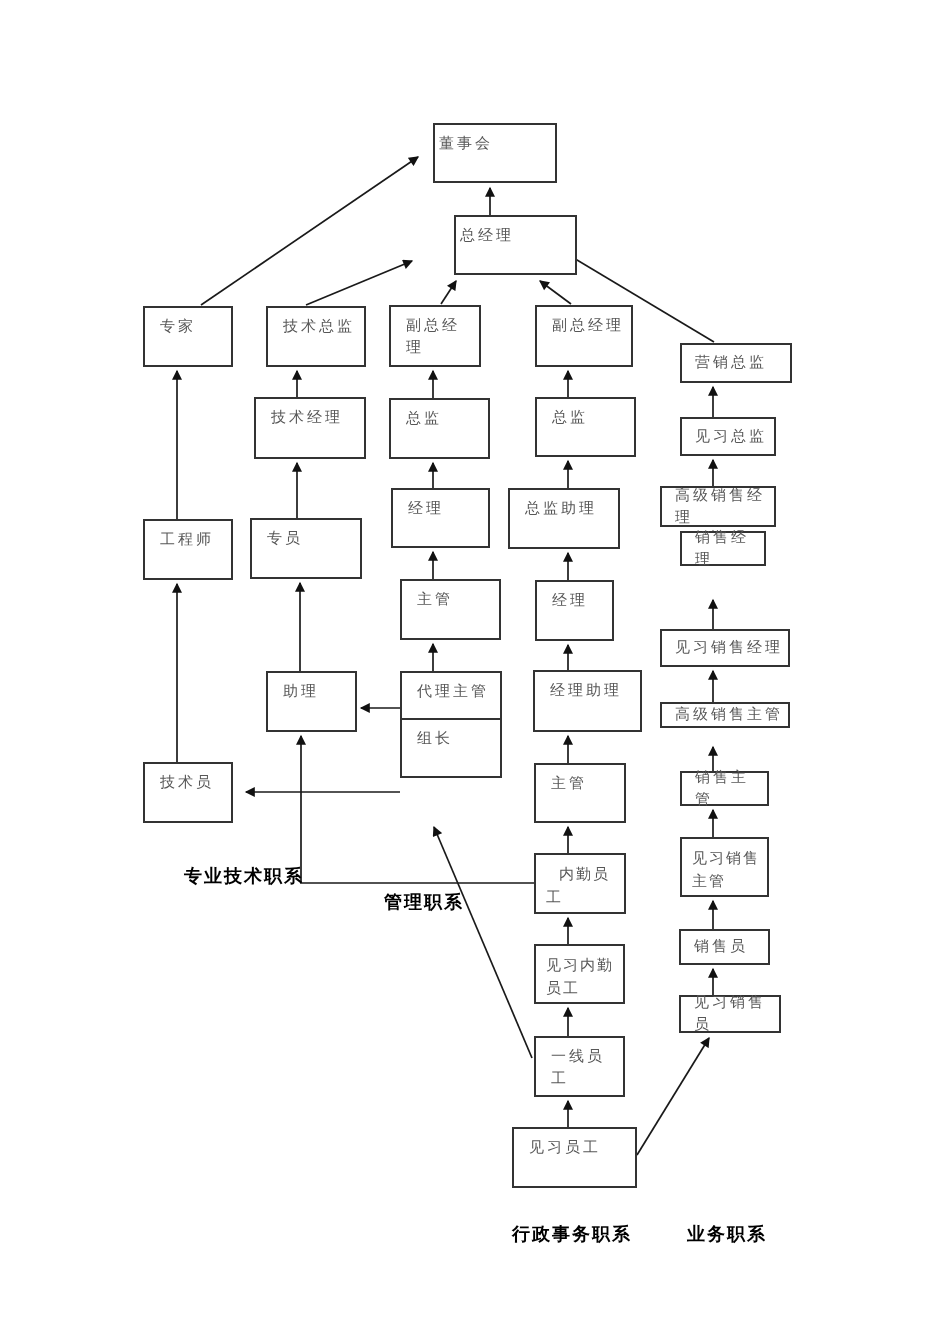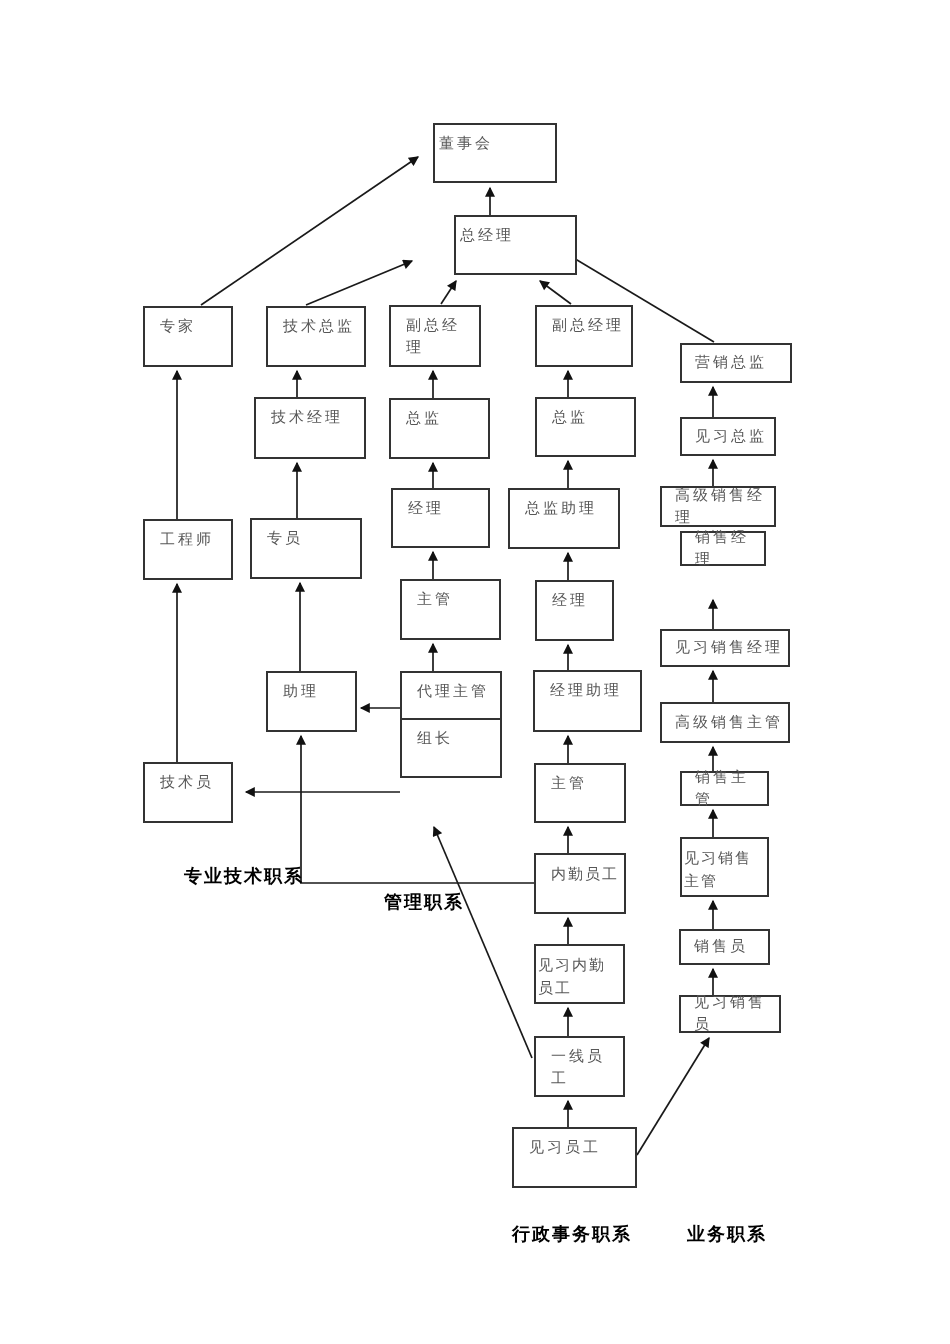--- a/index.html
+++ b/index.html
@@ -15,21 +15,21 @@
   .node{
     position:absolute;box-sizing:border-box;
     background:#ffffff;border:2px solid #333333;
     color:#575757;font-size:15px;line-height:1.45;
     letter-spacing:3px;
     padding:8px 4px 0 15px;
     white-space:normal;
   }
   .node.center{padding-left:4px;}
   .node.small{display:flex;align-items:center;padding:0 4px 0 13px;}
-  .node.wrap{letter-spacing:2px;padding-left:2px;padding-top:8px;line-height:1.5;}
+  .node.wrap{letter-spacing:2px;padding-left:10px;padding-top:8px;line-height:1.5;}
   .node.indent{text-indent:13px;font-family:Liberation Serif, serif;}
   .glabel{
     position:absolute;color:#000000;font-weight:bold;
     font-size:18px;letter-spacing:2px;white-space:nowrap;
   }
 </style>
 </head>
 <body>
 
 <div class="page">
@@ -98,21 +98,21 @@
       <div class="node small" style="left: 660px; top: 486px; width: 116px; height: 41px;">高级销售经理</div>
       <div class="node" style="left: 143px; top: 519px; width: 90px; height: 61px;">工程师</div>
       <div class="node" style="left: 250px; top: 518px; width: 112px; height: 61px;">专员</div>
       <div class="node small" style="left: 680px; top: 531px; width: 86px; height: 35px;">销售经理</div>
       <div class="node" style="left: 400px; top: 579px; width: 101px; height: 61px;">主管</div>
       <div class="node" style="left: 535px; top: 580px; width: 79px; height: 61px;">经理</div>
       <div class="node small" style="left: 660px; top: 629px; width: 130px; height: 38px;">见习销售经理</div>
       <div class="node" style="left: 266px; top: 671px; width: 91px; height: 61px;">助理</div>
       <div class="node" style="left: 400px; top: 671px; width: 102px; height: 60px;">代理主管</div>
       <div class="node" style="left: 533px; top: 670px; width: 109px; height: 62px;">经理助理</div>
-      <div class="node small" style="left: 660px; top: 702px; width: 130px; height: 41px;">高级销售主管</div>
+      <div class="node small" style="left: 660px; top: 702px; width: 130px; height: 26px;">高级销售主管</div>
       <div class="node" style="left: 143px; top: 762px; width: 90px; height: 61px;">技术员</div>
       <div class="node" style="left: 400px; top: 718px; width: 102px; height: 60px;">组长</div>
       <div class="node" style="left: 534px; top: 763px; width: 92px; height: 60px;">主管</div>
       <div class="node small" style="left: 680px; top: 771px; width: 89px; height: 35px;">销售主管</div>
       <div class="node wrap indent" style="left: 534px; top: 853px; width: 92px; height: 61px;">内勤员工</div>
       <div class="node wrap" style="left: 680px; top: 837px; width: 89px; height: 60px;">见习销售主管</div>
       <div class="node small" style="left: 679px; top: 929px; width: 91px; height: 36px;">销售员</div>
       <div class="node wrap" style="left: 534px; top: 944px; width: 91px; height: 60px;">见习内勤员工</div>
       <div class="node small" style="left: 679px; top: 995px; width: 102px; height: 38px;">见习销售员</div>
       <div class="node" style="left: 534px; top: 1036px; width: 91px; height: 61px;">一线员工</div>

